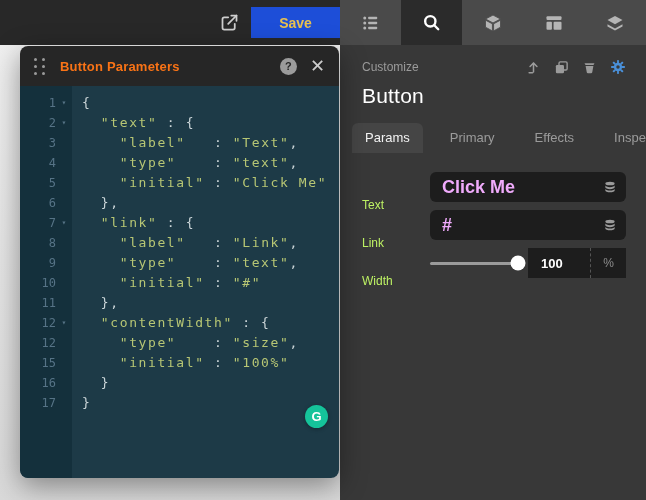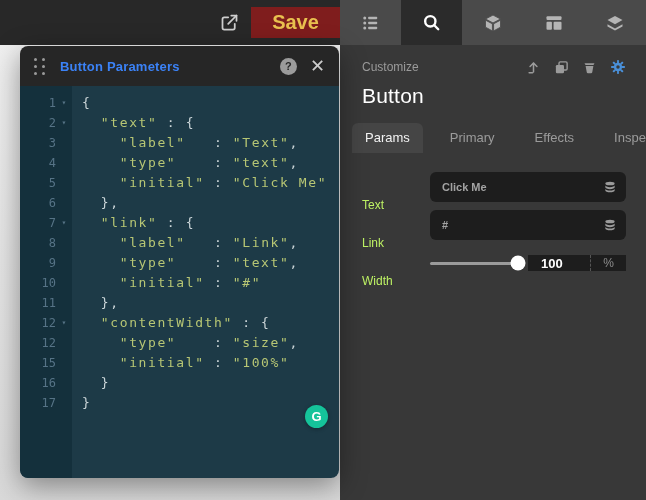--- a/index.html
+++ b/index.html
@@ -16,22 +16,22 @@
     position: absolute; left: 0; top: 0; width: 340px; height: 45px;
     background: #282828;
     display: flex; align-items: center; justify-content: flex-end;
   }
   .export-btn {
     width: 44px; height: 45px; display: flex; align-items: center; justify-content: center;
     background: transparent; border: none; cursor: pointer;
   }
   .save-btn {
     width: 89px; height: 31px; border: none; cursor: pointer;
-    background: #7f1d1d; color: #e9c14f;
-    font-family: "Liberation Sans", sans-serif; font-size: 20px; font-weight: bold;
+    background: #1d4ed8; color: #e9c14f;
+    font-family: "Liberation Sans", sans-serif; font-size: 14px; font-weight: bold;
   }
 
   
   .right-panel {
     position: absolute; left: 340px; top: 0; width: 306px; height: 500px;
     background: #383838;
   }
   .toolbar { height: 45px; background: #4a4a4a; display: flex; }
   .toolbar-cell {
     flex: 1; display: flex; align-items: center; justify-content: center; cursor: pointer;
@@ -53,54 +53,54 @@
   }
   .tab.active { background: #454545; color: #f2f2f2; }
 
   .fields { margin-top: 19px; }
   .field-row { display: flex; align-items: center; height: 30px; margin-bottom: 8px; }
   .field-label { width: 68px; font-size: 12px; color: #bef264; flex: none; margin-top: 36px; }
   .field-input {
     flex: 1; height: 30px; background: #1d1d1d; border-radius: 6px;
     display: flex; align-items: center; padding: 0 9px 0 12px;
   }
-  .field-value { color: #a3a3a3; font-size: 11px; font-weight: bold; }
+  .field-value { color: #f0abfc; font-size: 18px; font-weight: bold; }
   .db-icon { margin-left: auto; display: flex; }
 
   .slider {
     position: relative; width: 88px; height: 30px; flex: none; margin-right: 10px;
     display: flex; align-items: center; cursor: pointer;
   }
   .slider-track { width: 100%; height: 3px; border-radius: 2px; background: #9b9b9b; }
   .slider-knob {
     position: absolute; top: 50%; width: 15px; height: 15px; border-radius: 50%;
     background: #ffffff; transform: translate(50%, -50%); right: 0;
   }
   .number-box {
-    flex: 1; height: 16px; background: #1d1d1d; border-radius: 0;
+    flex: 1; height: 30px; background: #1d1d1d; border-radius: 0;
     display: flex; align-items: center;
   }
   .number-value { padding-left: 13px; color: #ffffff; font-size: 13px; font-weight: bold; flex: 1; }
   .unit-cell {
     width: 36px; height: 100%; display: flex; align-items: center; justify-content: center;
     border-left: 1px dashed #555555; color: #8d8d8d; font-size: 12px;
   }
 
   
   .float-panel {
     position: absolute; left: 20px; top: 46px; width: 319px; height: 432px;
     border-radius: 8px; box-shadow: 0 8px 28px rgba(0,0,0,.4);
   }
   .panel-header {
     height: 40px; background: #262626; border-radius: 8px 8px 0 0;
     display: flex; align-items: center; padding: 0 14px;
   }
   .drag-handle { display: grid; grid-template-columns: repeat(2, 4px); grid-gap: 4px; cursor: grab; }
   .drag-handle i { width: 3px; height: 3px; border-radius: 50%; background: #9a9a9a; }
-  .panel-title { margin-left: 14px; font-size: 13px; font-weight: bold; color: #3b82f6; letter-spacing: .2px; }
+  .panel-title { margin-left: 14px; font-size: 13px; font-weight: bold; color: #f97316; letter-spacing: .2px; }
   .panel-header-actions { margin-left: auto; display: flex; align-items: center; gap: 13px; }
   .help-btn {
     width: 17px; height: 17px; border-radius: 50%; background: #9b9b9b; border: none; cursor: pointer;
     color: #262626; font-size: 11px; font-weight: bold; display: flex; align-items: center; justify-content: center;
     font-family: "Liberation Sans", sans-serif;
   }
   .close-btn { background: none; border: none; color: #cccccc; font-size: 18px; line-height: 1; cursor: pointer; padding: 0; }
 
   .editor {
     position: relative; height: 392px; background: #1d3a47; border-radius: 0 0 8px 8px;

